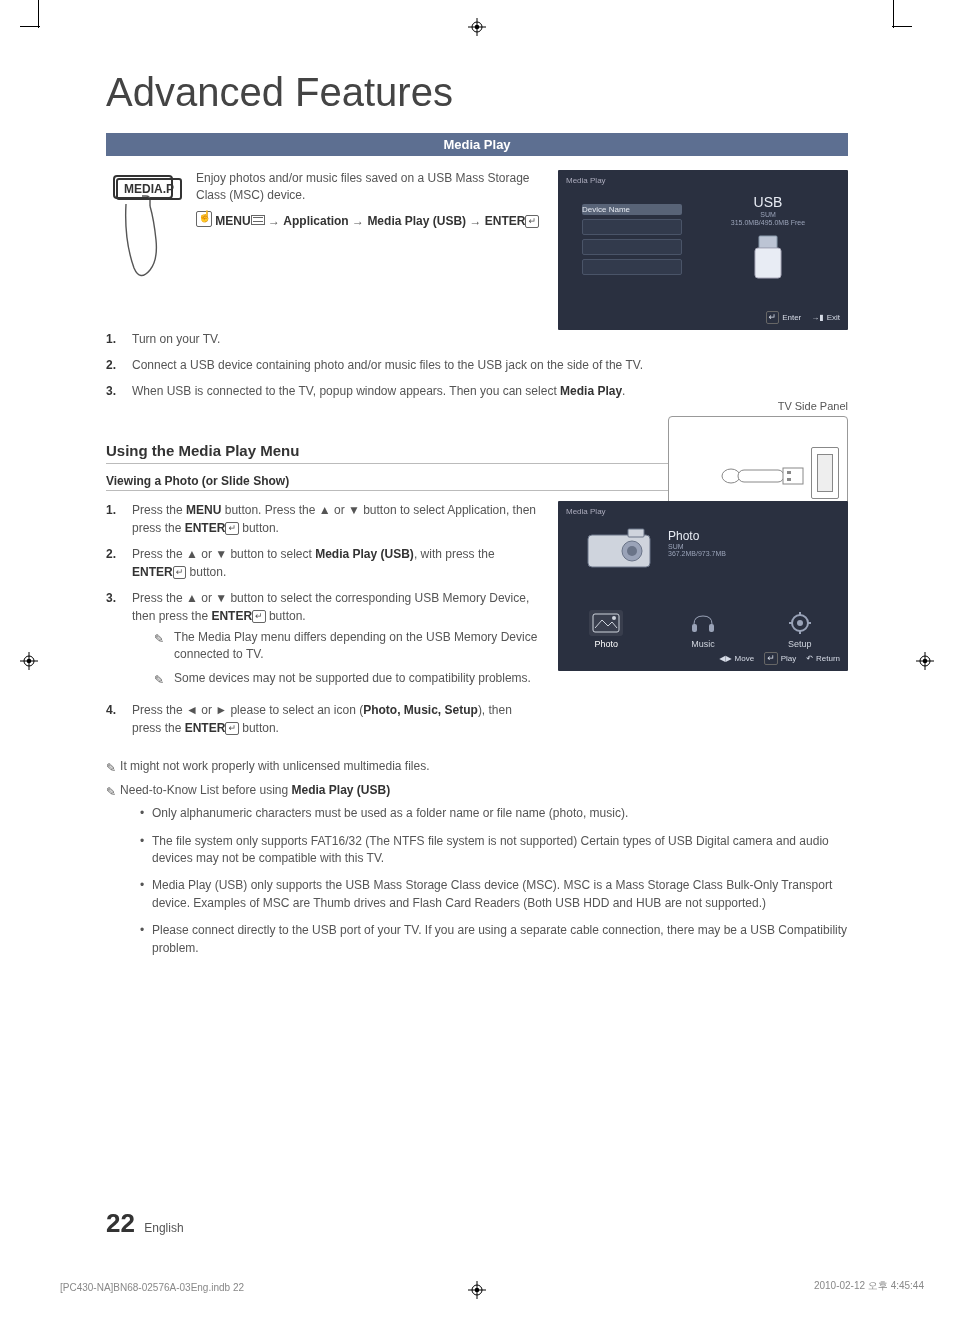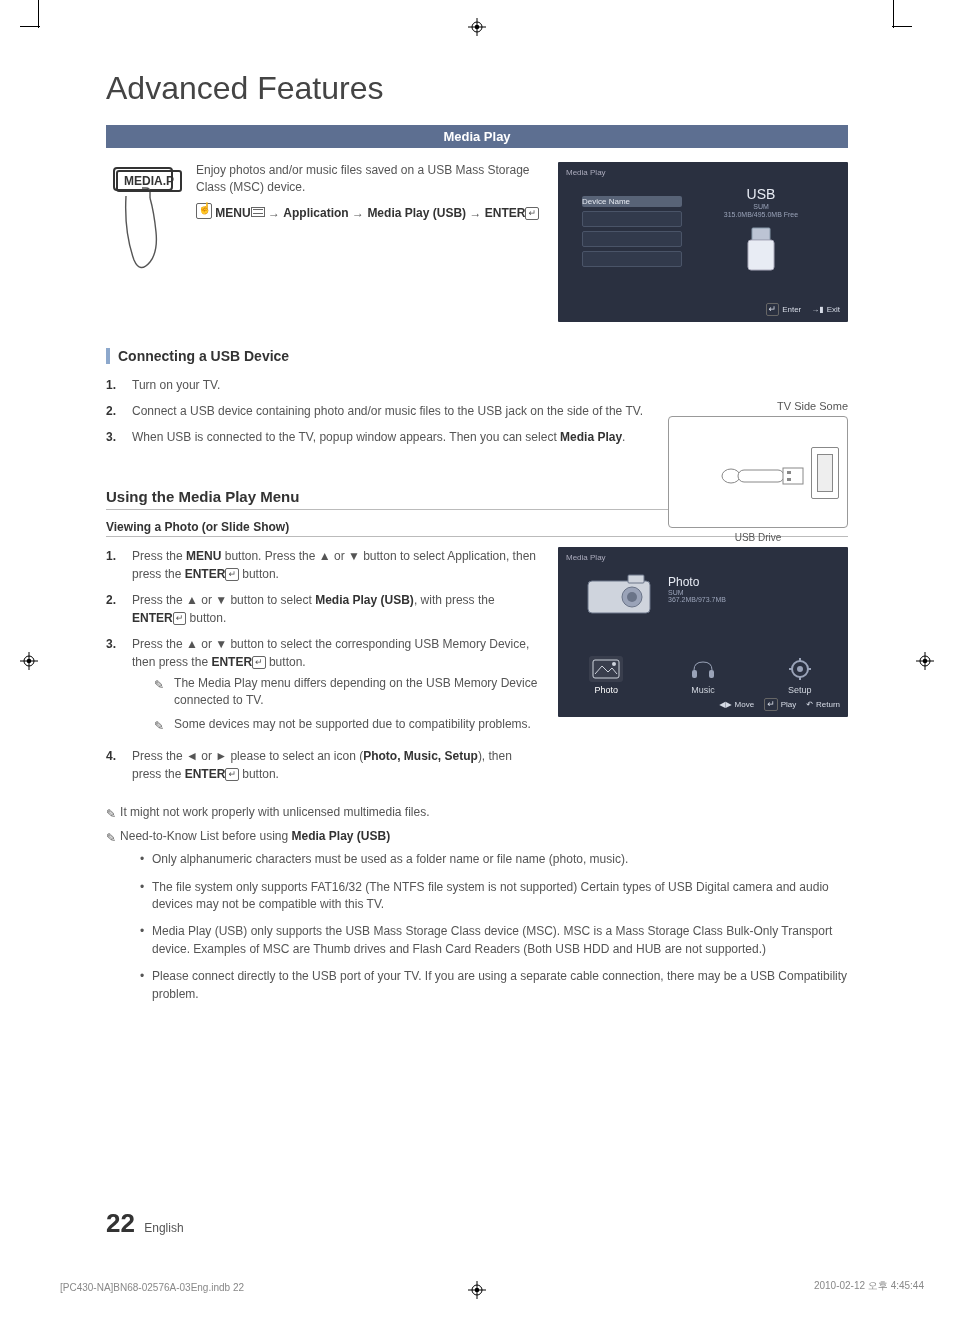--- a/index.html
+++ b/index.html
@@ -4,35 +4,35 @@
 <style>
   html,body{margin:0;padding:0;background:#888;font-family:Arial,Helvetica,sans-serif;color:#333;font-size:13px}
   .sheet{width:954px;height:1321px;margin:0 auto;background:#fff;position:relative}
   .crop{position:absolute;background:#000}
   .crop.tl-v{left:38px;top:0;width:1px;height:28px}.crop.tl-h{left:20px;top:26px;width:20px;height:1px}
   .crop.tr-v{right:60px;top:0;width:1px;height:28px}.crop.tr-h{right:42px;top:26px;width:20px;height:1px}
   .reg{position:absolute;width:18px;height:18px;left:468px}
   .reg svg{display:block}
   .side-reg{position:absolute;width:18px;height:18px;top:652px}
   .page{position:absolute;left:106px;top:70px;width:742px;height:1160px}
-  h1{font-family:Arial,Helvetica,sans-serif;font-weight:300;font-size:32px;margin:0 0 18px 0;color:#444}
+  h1{font-family:Arial,Helvetica,sans-serif;font-weight:300;font-size:40px;margin:0 0 18px 0;color:#444}
   .bar{background:#5d6f91;color:#fff;text-align:center;font-weight:bold;font-size:13px;padding:4px 0;margin-bottom:14px}
   .row1{display:flex;gap:8px}
   .mediac{flex:1;display:flex;gap:14px}
   .remote{width:76px;height:120px;display:flex;align-items:flex-start;justify-content:center}
   .mp-btn{border:2px solid #333;border-radius:3px;padding:2px 6px;font-weight:bold;font-size:12px;display:inline-block}
   .txt{font-size:12px;line-height:1.45;color:#555}
   .path{margin-top:6px;font-size:12px;color:#555}
   .path .b{font-weight:bold;color:#333}
   .screen{width:290px;background:#2a3040;color:#cfd4dd;font-size:9px;position:relative;height:160px;border-radius:1px}
   .screen .hdr{position:absolute;left:8px;top:6px;font-size:8px;color:#aab}
   .devbox{position:absolute;left:24px;top:34px;width:100px}
   .devbox .lbl{background:#586377;color:#e4e8f0;font-size:8px;padding:1px 0;border-radius:2px}
   .devbox .slot{height:14px;border:1px solid #4a5468;margin-top:4px;border-radius:2px;background:#323a4c}
-  .usbside{position:absolute;right:27px;top:24px;width:120px;text-align:center}
+  .usbside{position:absolute;right:20px;top:24px;width:120px;text-align:center}
   .usbside .t{font-size:14px;color:#e8ecf4}
   .usbside .s{font-size:7px;color:#9aa3b8;margin-top:1px}
   .stick{margin:8px auto 0;width:38px;height:46px}
   .screen .ftr, .screen2 .ftr{position:absolute;right:8px;bottom:6px;font-size:8px;color:#d6dbe6;display:flex;gap:10px}
   .screen .ftr span,.screen2 .ftr span{display:flex;align-items:center;gap:3px}
   .sec-hdr{display:flex;align-items:center;gap:8px;margin:26px 0 12px 0}
   .sec-hdr .m{width:4px;height:16px;background:#8da8cc}
   .sec-hdr .t{font-weight:bold;color:#333;font-size:14px}
   ol.steps{margin:0;padding:0;list-style:none;font-size:12px;color:#555}
   ol.steps>li{display:flex;gap:10px;margin-bottom:8px;line-height:1.5}
@@ -165,45 +165,41 @@
         <div class="ftr">
           <span>
               <span class="enter-ic">↵</span>
               <span>Enter</span>
             </span>
           <span>→▮ <span>Exit</span></span>
         </div>
       </div>
     </div>
 
-    <div class="sec-hdr">
-        <div class="m"></div>
-        <div class="t">Connecting a USB Device</div>
-      </div>
 
     <div style="display:flex;gap:20px">
       <ol class="steps" style="flex:1">
         <li>
             <span class="n">1.</span>
             <span>Turn on your TV.</span>
           </li>
         <li>
             <span class="n">2.</span>
             <span>Connect a USB device containing photo and/or music files to the USB jack on the side of the TV.</span>
           </li>
         <li>
             <span class="n">3.</span>
             <span><span>When USB is connected to the TV, popup window appears. Then you can select </span><span class="b">Media Play</span>.</span>
           </li>
       </ol>
       <div style="width:180px"></div>
     </div>
 
     <div class="panel-wrap">
-      <div class="cap">TV Side Some</div>
+      <div class="cap">TV Side Panel</div>
       <div class="panel">
         <div class="usbport"></div>
         <div class="plug">
           <svg viewBox="0 0 90 22">
               <ellipse cx="10" cy="11" rx="9" ry="7" fill="#fff" stroke="#888"></ellipse>
               <rect x="17" y="5" width="46" height="12" rx="6" fill="#fff" stroke="#888"></rect>
               <rect x="62" y="3" width="20" height="16" fill="#fff" stroke="#888"></rect>
               <rect x="66" y="6" width="4" height="3" fill="#888"></rect>
               <rect x="66" y="13" width="4" height="3" fill="#888"></rect>
             </svg>

